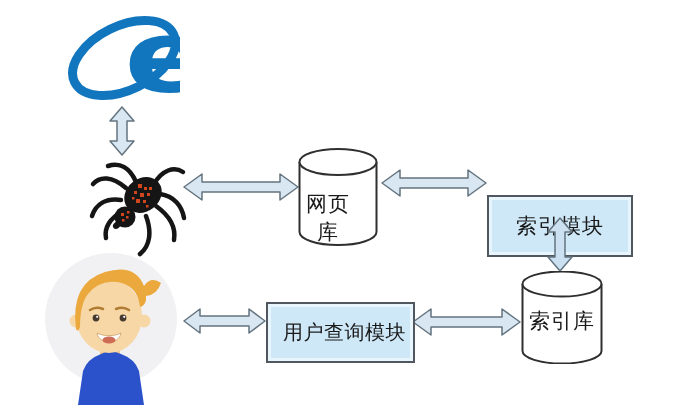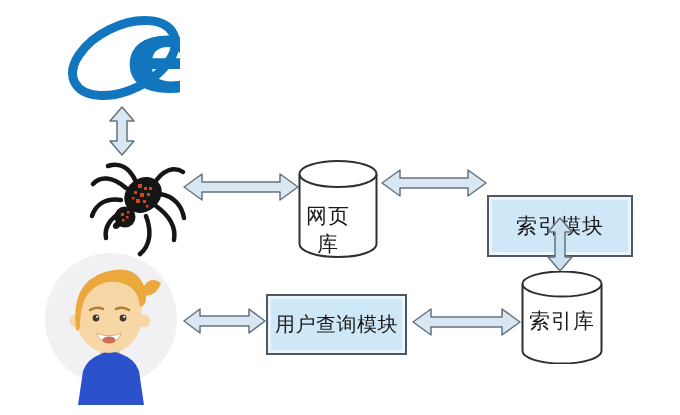--- a/index.html
+++ b/index.html
@@ -89,21 +89,21 @@
         <rect x="38" y="58" width="2.5" height="2.5"></rect>
       <rect x="34" y="61" width="2.5" height="2.5"></rect>
         <rect x="39" y="53" width="2.5" height="2.5"></rect>
     </g>
   </svg>
 
   <svg class="abs arrow" style="left:183px;top:172px;" width="116" height="30" viewBox="0 0 116 30">
     <polygon points="1,15 19,2 19,10 97,10 97,2 115,15 97,28 97,20 19,20 19,28"></polygon>
   </svg>
 
-  <div class="abs" style="left:298px;top:160px;width:60px;height:98px;">
+  <div class="abs" style="left:298px;top:148px;width:60px;height:98px;">
     <svg class="cyl" width="80" height="98" viewBox="0 0 80 98">
       <path d="M1.5 14 L1.5 84 A38.5 13 0 0 0 78.5 84 L78.5 14"></path>
       <ellipse cx="40" cy="14" rx="38.5" ry="13"></ellipse>
     </svg>
     <div class="cyl-label lbl-21" style="top:42px;">网页库</div>
   </div>
 
   <svg class="abs arrow" style="left:381px;top:168px;" width="106" height="30" viewBox="0 0 106 30">
     <polygon points="1,15 19,2 19,10 87,10 87,2 105,15 87,28 87,20 19,20 19,28"></polygon>
   </svg>
@@ -121,21 +121,21 @@
       <path d="M1.5 13 L1.5 80 A39.5 12.5 0 0 0 80.5 80 L80.5 13"></path>
       <ellipse cx="41" cy="13" rx="39.5" ry="12.5"></ellipse>
     </svg>
     <div class="cyl-label lbl-21" style="top:36px;">索引库</div>
   </div>
 
   <svg class="abs arrow" style="left:412px;top:307px;" width="109" height="30" viewBox="0 0 109 30">
     <polygon points="1,15 19,2 19,10 90,10 90,2 108,15 90,28 90,20 19,20 19,28"></polygon>
   </svg>
 
-  <div class="abs node-box lbl-20" style="left:266px;top:294px;width:137px;height:57px;">
+  <div class="abs node-box lbl-20" style="left:266px;top:302px;width:137px;height:57px;padding-left:8px;">
     <span>用户查询模块</span>
   </div>
 
   <svg class="abs arrow" style="left:183px;top:306px;" width="83" height="30" viewBox="0 0 83 30">
     <polygon points="1,15 17,3 17,10 66,10 66,3 82,15 66,27 66,20 17,20 17,27"></polygon>
   </svg>
 
   <svg class="abs" style="left:45px;top:253px;" width="132" height="155" viewBox="0 0 132 155">
     <circle cx="66" cy="66" r="66" fill="#f1f1f3" style="fill:var(--avatar_bg)"></circle>
     <rect x="55" y="90" width="20" height="16" fill="#f0c78e"></rect>

